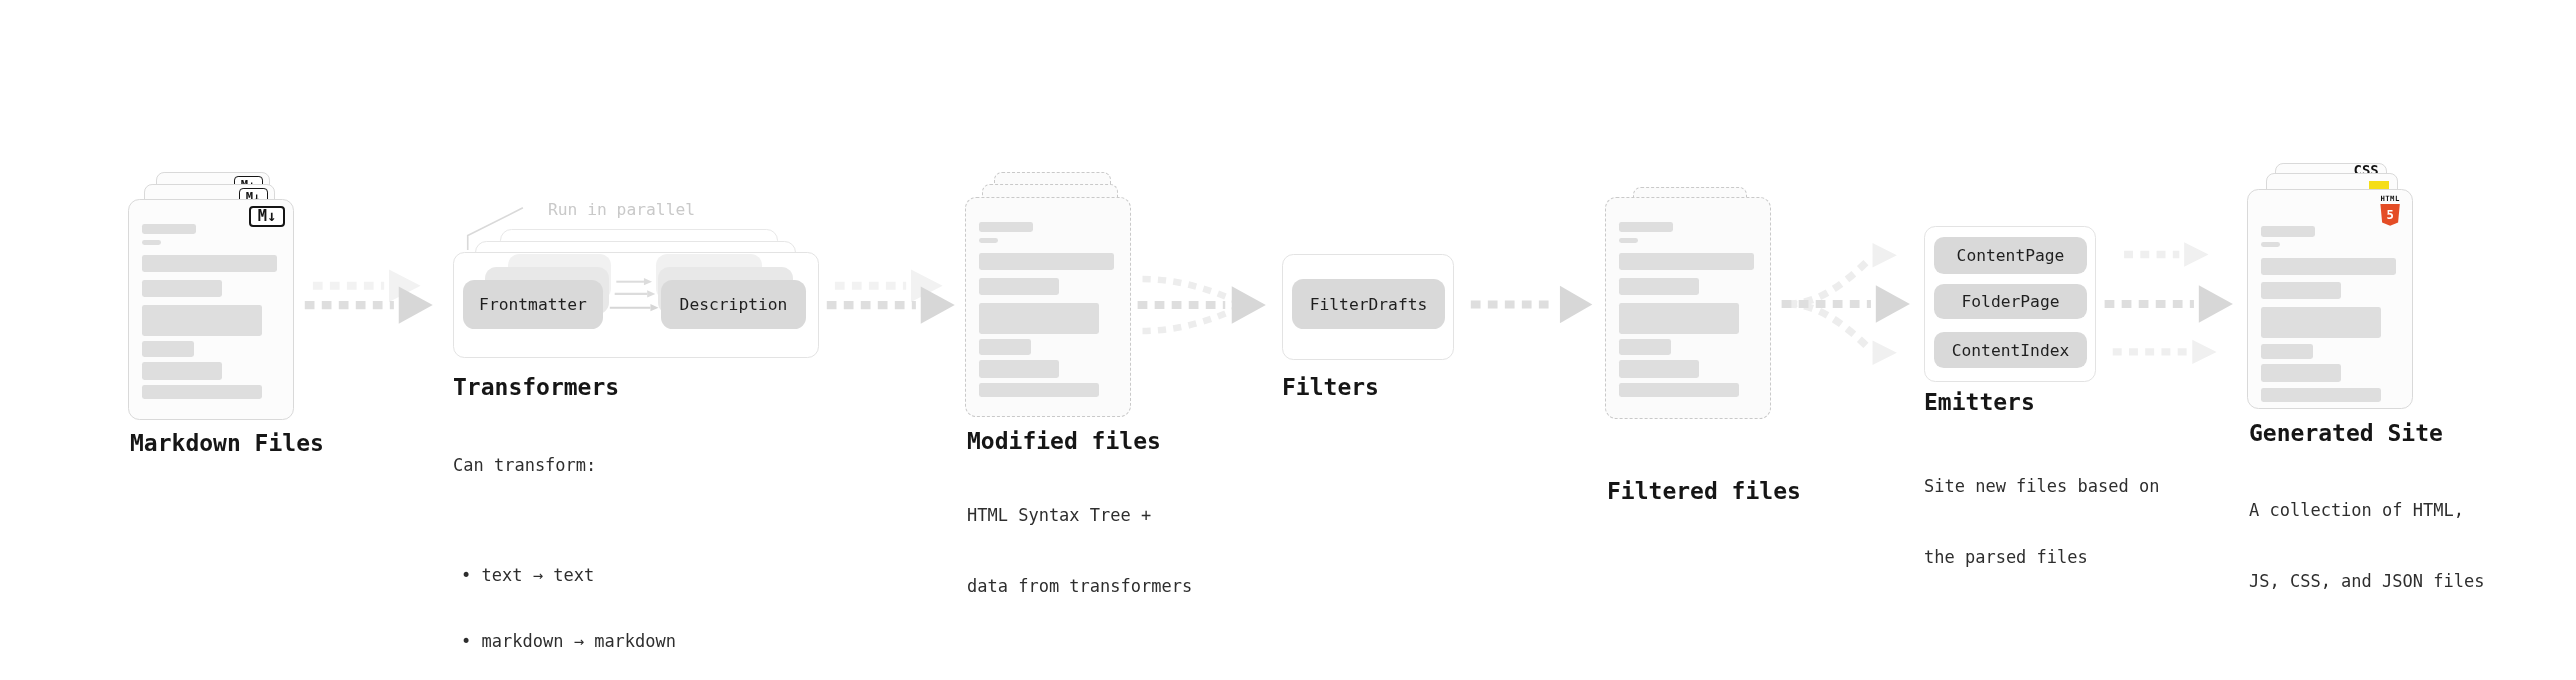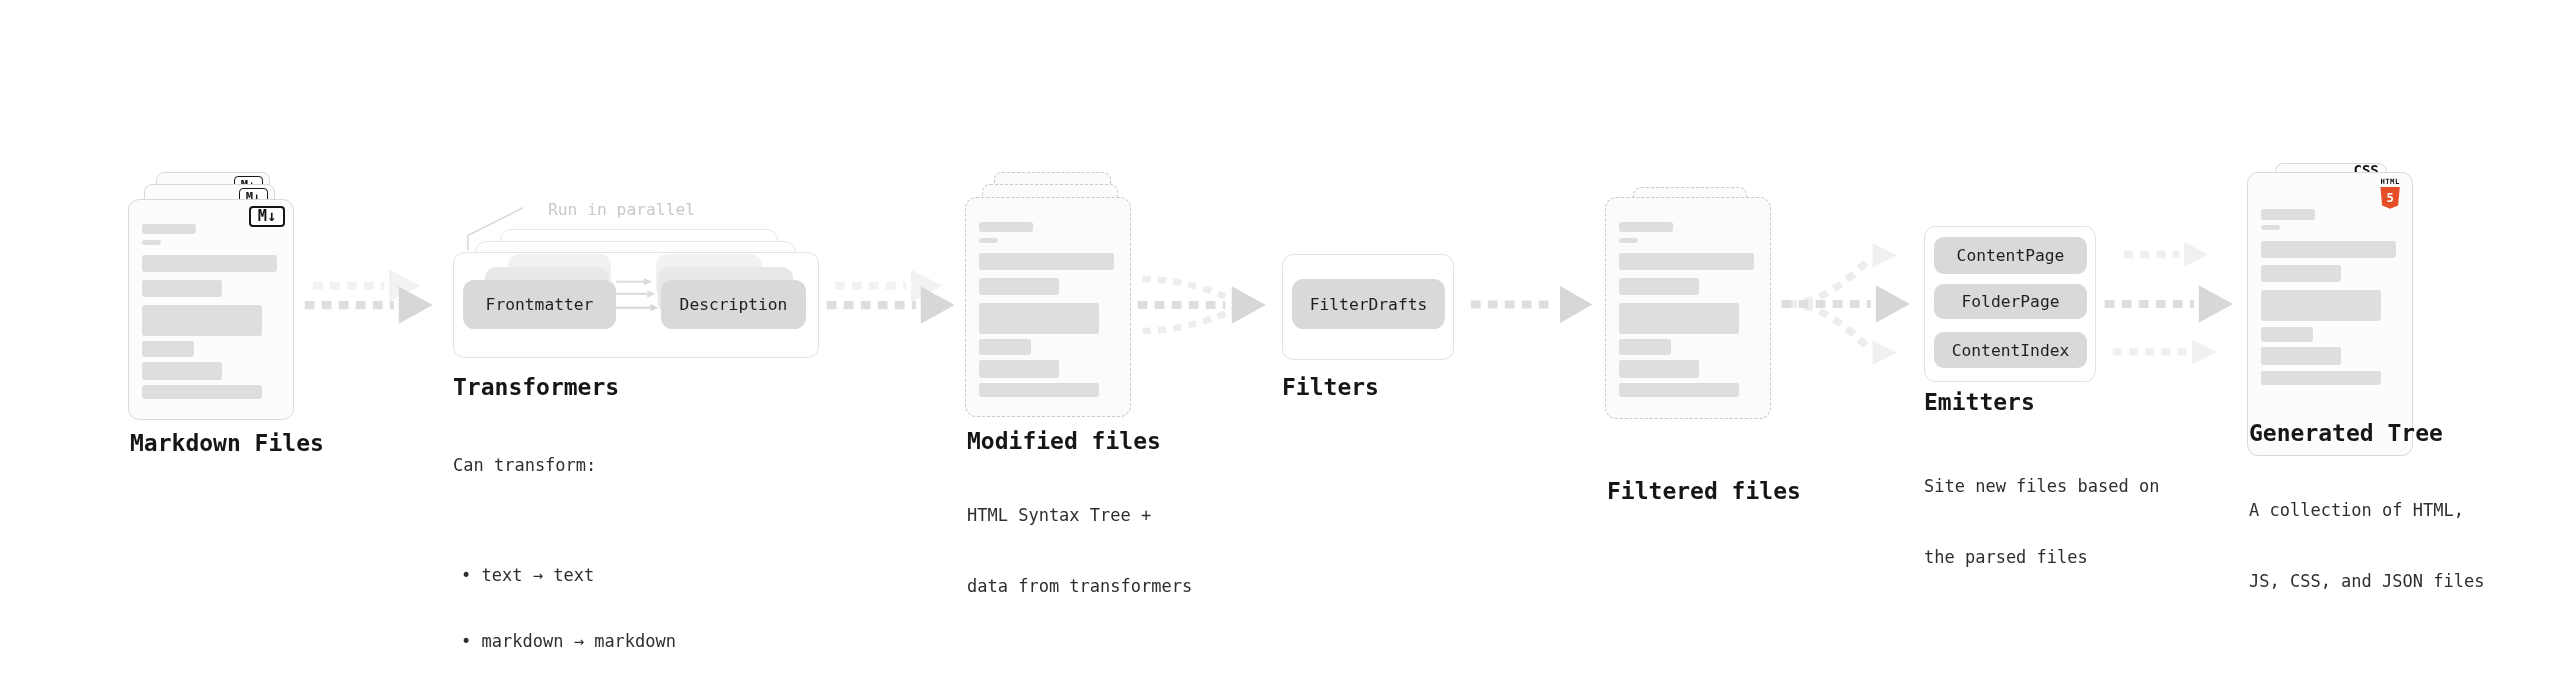--- a/index.html
+++ b/index.html
@@ -94,21 +94,21 @@
   <div class="box" style="left:475px;top:241px;width:321px;height:106px;border-color:#e6e6e6;"></div>
   <div class="box" style="left:453px;top:252px;width:366px;height:106px;"></div>
 
   <svg style="left:458px;top:198px;" width="73" height="57" viewBox="0 0 90 70">
     <polyline points="80,12 12,46 12,64" fill="none" stroke="#d9d9d9" stroke-width="2"></polyline>
   </svg>
   <div class="callout" style="left:516px;top:200px;margin-left:32px;">Run in parallel</div>
 
   <div class="pill ghost2" style="left:508px;top:254px;width:103px;height:46px;"></div>
   <div class="pill ghost1" style="left:485px;top:267px;width:124px;height:47px;"></div>
-  <div class="pill" style="left:463px;top:280px;width:153px;height:49px;">Frontmatter</div>
+  <div class="pill" style="left:463px;top:280px;width:140px;height:49px;">Frontmatter</div>
 
   <div class="pill ghost2" style="left:656px;top:254px;width:106px;height:46px;"></div>
   <div class="pill ghost1" style="left:658px;top:267px;width:135px;height:47px;"></div>
   <div class="pill" style="left:661px;top:280px;width:145px;height:49px;">Description</div>
 
   <svg style="left:608px;top:276px;" width="54" height="39" viewBox="0 0 66 48">
     <line x1="10" y1="7" x2="44" y2="7" stroke="#dcdcdc" stroke-width="2.5"></line>
     <polygon points="44,2.5 54,7 44,11.5" fill="#dcdcdc"></polygon>
     <line x1="8" y1="22" x2="48" y2="22" stroke="#dcdcdc" stroke-width="2.5"></line>
     <polygon points="48,17.5 58,22 48,26.5" fill="#dcdcdc"></polygon>
@@ -214,38 +214,38 @@
 
   <div class="card sm" style="left:2275px;top:163px;width:112px;height:37px;">
     <div class="css-badge">
       <div class="css-txt">CSS</div>
       <div class="css-bar" style="background: rgb(41, 101, 241);"></div>
     </div>
   </div>
   <div class="card sm" style="left:2266px;top:173px;width:132px;height:39px;">
     <div class="js-badge" style="background: rgb(245, 222, 25);"></div>
   </div>
-  <div class="card" style="left:2247px;top:172px;width:166px;height:284px;text-decoration:underline;">
+  <div class="card" style="left:2247px;top:189px;width:166px;height:220px;text-decoration:underline;">
     <div class="html5-badge">
       <div class="html-txt">HTML</div>
       <div class="shield" style="background: rgb(228, 77, 38);">
         <span>5</span>
       </div>
     </div>
     <div class="file-skel" style="top:36px;">
       <div class="sk" style="width:54px;height:10.6px;"></div>
       <div class="sk" style="width:18.7px;height:4.9px;margin-top:5.7px;"></div>
       <div class="sk" style="width:135px;height:17px;margin-top:10.6px;"></div>
       <div class="sk" style="width:80px;height:17px;margin-top:7.3px;"></div>
       <div class="sk" style="width:120px;height:31px;margin-top:8.1px;"></div>
       <div class="sk" style="width:52px;height:15.4px;margin-top:5.7px;"></div>
       <div class="sk" style="width:80px;height:18px;margin-top:4.9px;"></div>
       <div class="sk" style="width:120px;height:14px;margin-top:5.7px;"></div>
     </div>
   </div>
-  <div class="heading" style="left:2249px;top:419px;">Generated Tree</div>
+  <div class="heading" style="left:2249px;top:419px;">Generated Site</div>
   <div class="body-text" style="left:2249px;top:452px;">
     <div>A collection of HTML,</div>
     <div>JS, CSS, and JSON files</div>
   </div>
 
 </div>
 
 
 </body></html>

